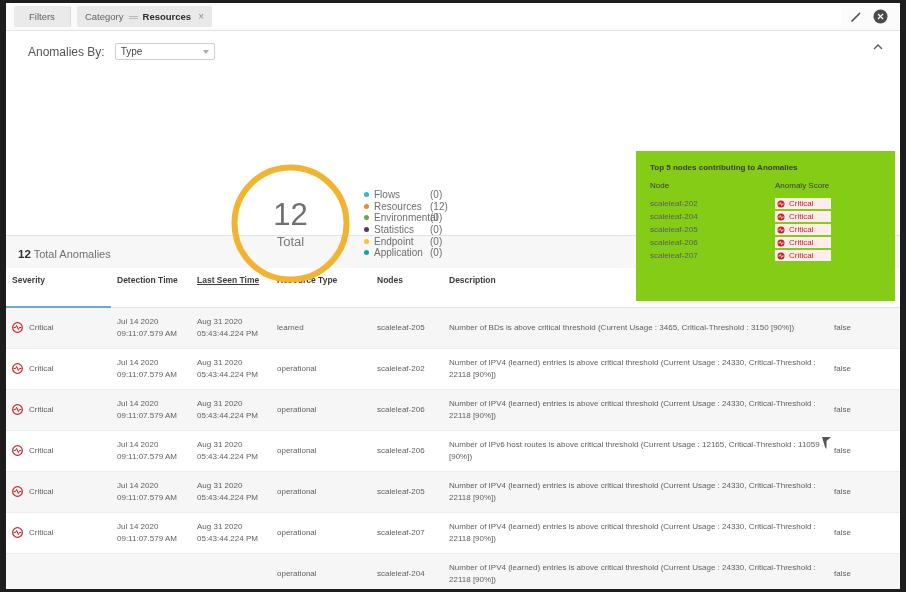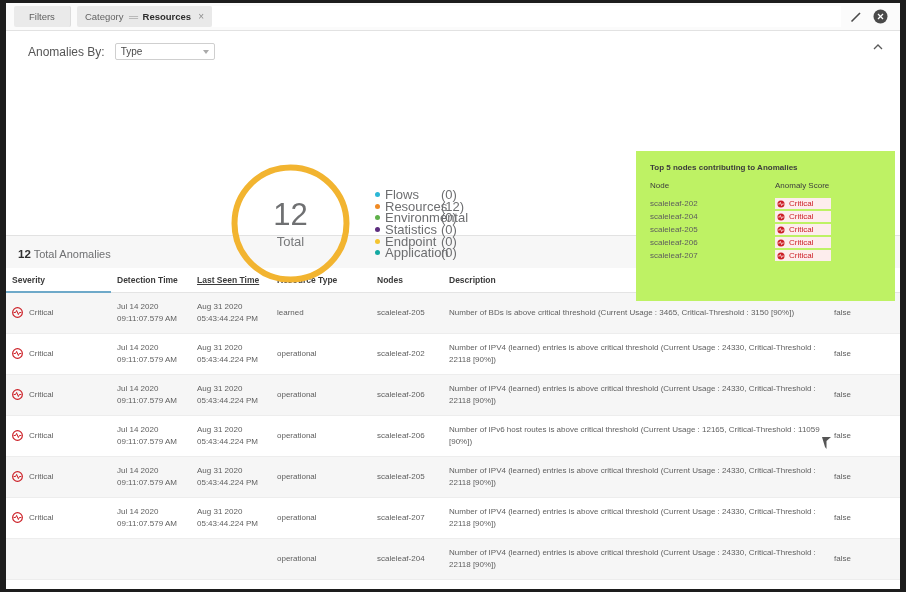--- a/index.html
+++ b/index.html
@@ -141,42 +141,42 @@
   .donut-total {
     font-size: 31px; color: #6f7072;
     line-height: 1; font-weight: 300;
   }
   .donut-label {
     font-size: 13px; color: #78797b; margin-top: 4px;
     font-weight: 300;
   }
   .legend {
     position: absolute;
-    left: 369px; top: 158px;
-    font-size: 13px;
+    left: 358px; top: 158px;
+    font-size: 10px;
     color: #6d6e70;
   }
   .legend-row {
     display: flex; align-items: center;
     height: 11.6px;
     white-space: nowrap;
   }
   .legend-dot {
     width: 5px; height: 5px; border-radius: 50%;
     margin-right: 5px; flex: none;
   }
   .legend-name { width: 56px; display:inline-block; }
   .legend-count { width: 22px; text-align: left; }
 
   
   .top5 {
     position: absolute;
     left: 630px; top: 120px;
     width: 259px; height: 150px;
-    background: #bef264;
+    background: #84cc16;
     padding: 12px 14px;
   }
   .top5-title {
     font-size: 8px; font-weight: bold; color: #3c3c3c;
     margin-bottom: 9px;
   }
   .top5-head {
     display: flex;
     font-size: 8px; font-weight: normal; color: #3c3c3c;
     margin-bottom: 7px;
@@ -211,21 +211,21 @@
   table.anomaly-table {
     width: 100%;
     border-collapse: collapse;
     table-layout: fixed;
   }
   table.anomaly-table thead th {
     text-align: left;
     font-size: 8.5px;
     font-weight: bold;
     color: #3b3b3b;
-    padding: 7px 6px 6px 6px;
+    padding: 7px 6px 21px 6px;
     background: #ffffff;
     border-bottom: 1px solid #e4e4e4;
     vertical-align: middle;
   }
   table.anomaly-table thead th.sorted {
     border-bottom: 2px solid #6ea9c9;
   }
   table.anomaly-table tbody td {
     font-size: 8px;
     color: #5f5f5f;

